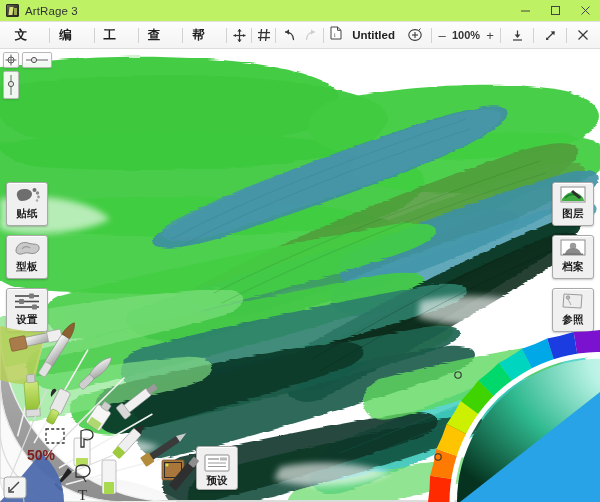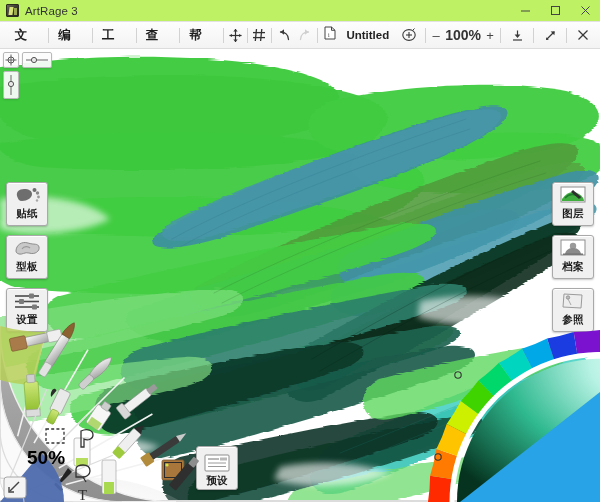--- a/index.html
+++ b/index.html
@@ -58,21 +58,21 @@
   .tbtn{
     width:22px; height:22px; display:flex; align-items:center; justify-content:center;
     color:#3a3a3a; margin:0 1px;
   }
   .tbtn.dim{ color:#c6c6c6; }
   .doc-chip{
     display:flex; align-items:center; gap:10px; padding:0 8px 0 6px; height:22px;
   }
   .doc-name{ font-size:11.5px; color:#222; font-weight:bold; }
   .zoom-group{ display:flex; align-items:center; gap:3px; }
-  .zoom-val{ font-size:14px; color:#333; font-weight:bold; min-width:30px; text-align:center;}
+  .zoom-val{ font-size:11px; color:#333; font-weight:bold; min-width:30px; text-align:center;}
   .zoom-pm{ font-size:13px; color:#444; width:12px; text-align:center; cursor:default;}
 
   
   .canvas-wrap{
     position:absolute; left:0; top:49px; width:600px; height:453px;
     background:#ffffff; overflow:hidden;
   }
   .canvas-svg{ position:absolute; left:0; top:0; }
 
   
@@ -120,21 +120,21 @@
   .bbtn .plabel{ font-size:10.5px; color:#1a1a1a; font-weight:bold; line-height:11px; }
   #presets-button{ left:196px; top:446px; }
   #samples-button{ left:368px; top:446px; }
 
   
   .toolwheel{ position:absolute; left:0; bottom:0; width:200px; height:192px; z-index:45; }
   .colorwheel{ position:absolute; right:0; bottom:0; width:190px; height:192px; z-index:45; }
 
   .pct{
     position:absolute; left:27px; top:447px; z-index:50;
-    font-size:19px; font-weight:bold; color:#000000;
+    font-size:14px; font-weight:bold; color:#7f1d1d;
     font-family:"Liberation Sans", sans-serif;
   }
 
   
   .watermark{ position:absolute; right:0; bottom:0; width:170px; height:110px; z-index:60; }
   .wm-text{
     position:absolute; right:6px; bottom:26px;
     transform:rotate(-33deg); transform-origin:100% 100%;
     color:#fff; font-size:15px; font-weight:bold; letter-spacing:2px;
     white-space:nowrap;

